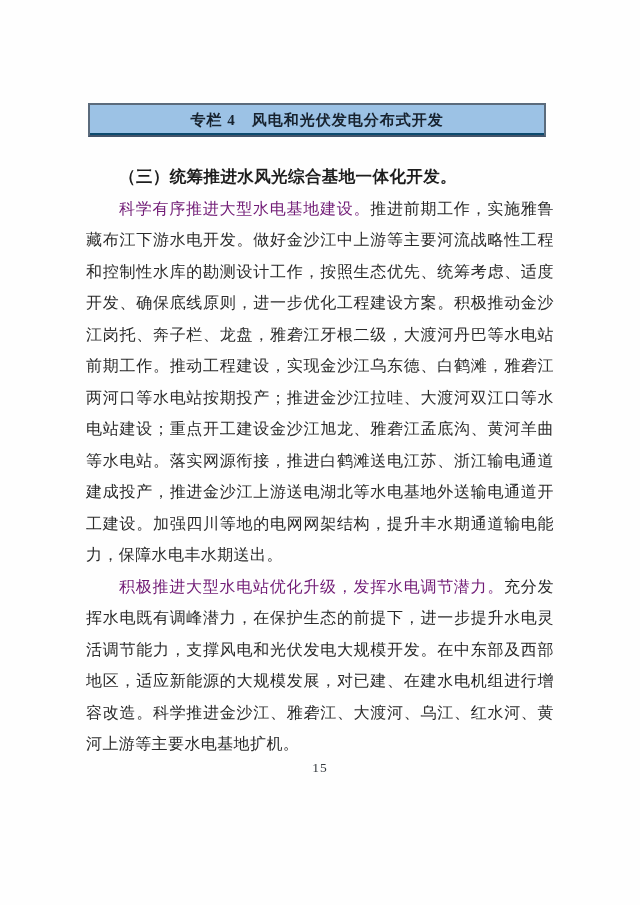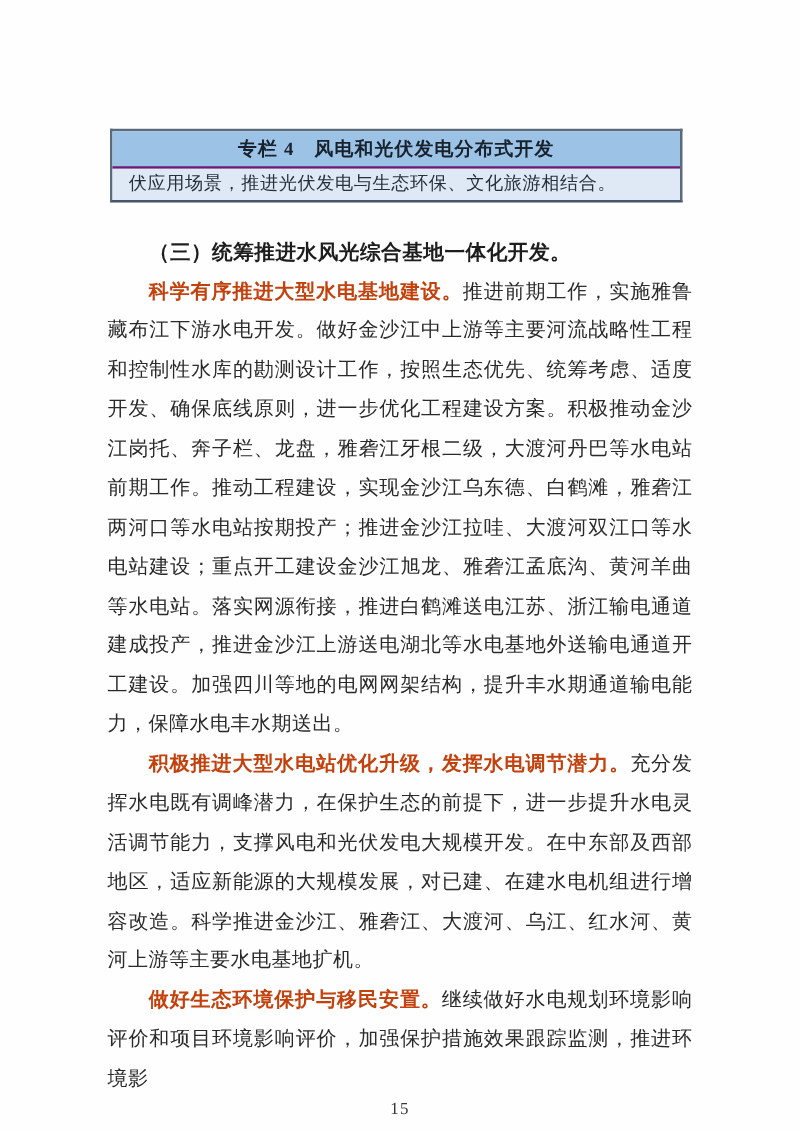--- a/index.html
+++ b/index.html
@@ -21,21 +21,21 @@
 
   
   .box4 {
     margin-left: 2px;
     margin-right: 8px;
     border: 2px solid #5b6b7c;
     border-bottom-color: #44546a;
   }
   .box4-title {
     background: #9cc2e5;
-    border-bottom: 2px solid #701a75;
+    border-bottom: 2px solid #0c4a6e;
     text-align: center;
     font-weight: bold;
     font-size: 15px;
     line-height: 30px;
     height: 30px;
     color: #17222e;
     letter-spacing: 1px;
   }
   .box4-body {
     background: #dfe9f5;
@@ -58,48 +58,44 @@
   }
   .para {
     font-size: 16px;
     line-height: 31.5px;
     text-indent: 33px;
     text-align: justify;
     text-justify: inter-ideograph;
     letter-spacing: 0.4px;
     color: #2a2a2a;
   }
-  .para .lead { font-weight: bold; color: #c2410c; }
+  .para .lead { font-weight: normal; color: #701a75; }
 
   .page-number {
     text-align: center;
     font-size: 13.5px;
     letter-spacing: 1px;
     color: #33383d;
   }
 </style>
 </head>
 <body>
 
 <div class="page">
 
   <div class="box4">
     <div class="box4-title">专栏 4　风电和光伏发电分布式开发</div>
-    <div class="box4-body">伏应用场景，推进光伏发电与生态环保、文化旅游相结合。</div>
   </div>
 
   <div class="section-heading">（三）统筹推进水风光综合基地一体化开发。</div>
 
   <div class="para">
     <span class="lead">科学有序推进大型水电基地建设。</span><span>推进前期工作，实施雅鲁藏布江下游水电开发。做好金沙江中上游等主要河流战略性工程和控制性水库的勘测设计工作，按照生态优先、统筹考虑、适度开发、确保底线原则，进一步优化工程建设方案。积极推动金沙江岗托、奔子栏、龙盘，雅砻江牙根二级，大渡河丹巴等水电站前期工作。推动工程建设，实现金沙江乌东德、白鹤滩，雅砻江两河口等水电站按期投产；推进金沙江拉哇、大渡河双江口等水电站建设；重点开工建设金沙江旭龙、雅砻江孟底沟、黄河羊曲等水电站。落实网源衔接，推进白鹤滩送电江苏、浙江输电通道建成投产，推进金沙江上游送电湖北等水电基地外送输电通道开工建设。加强四川等地的电网网架结构，提升丰水期通道输电能力，保障水电丰水期送出。</span>
   </div>
 
   <div class="para">
     <span class="lead">积极推进大型水电站优化升级，发挥水电调节潜力。</span><span>充分发挥水电既有调峰潜力，在保护生态的前提下，进一步提升水电灵活调节能力，支撑风电和光伏发电大规模开发。在中东部及西部地区，适应新能源的大规模发展，对已建、在建水电机组进行增容改造。科学推进金沙江、雅砻江、大渡河、乌江、红水河、黄河上游等主要水电基地扩机。</span>
   </div>
 
-  <div class="para">
-    <span class="lead">做好生态环境保护与移民安置。</span><span>继续做好水电规划环境影响评价和项目环境影响评价，加强保护措施效果跟踪监测，推进环境影</span>
-  </div>
 
   <div class="page-number">15</div>
 
 </div>
 
 </body></html>

